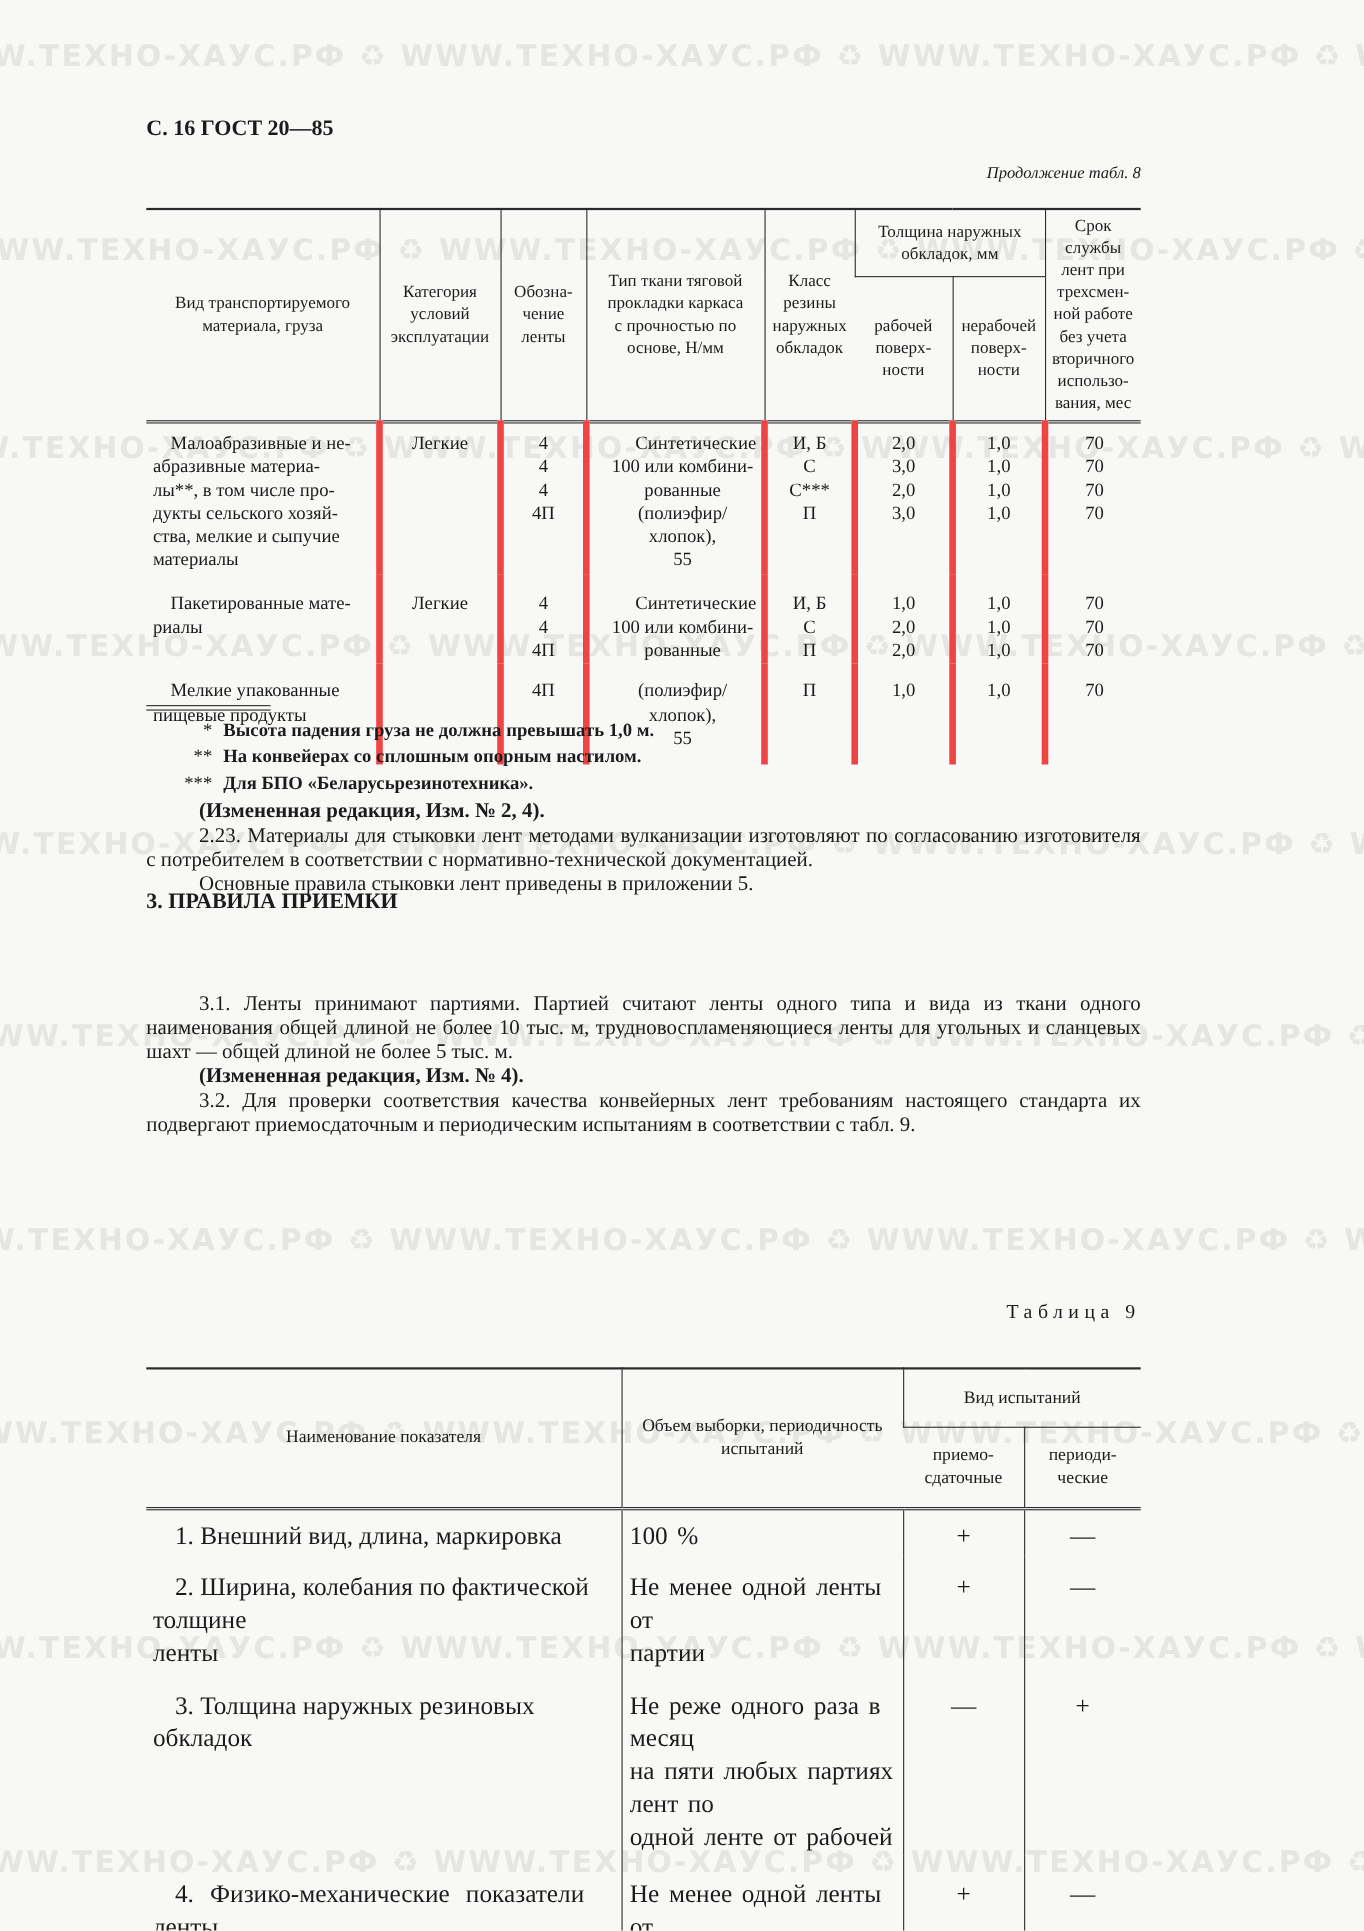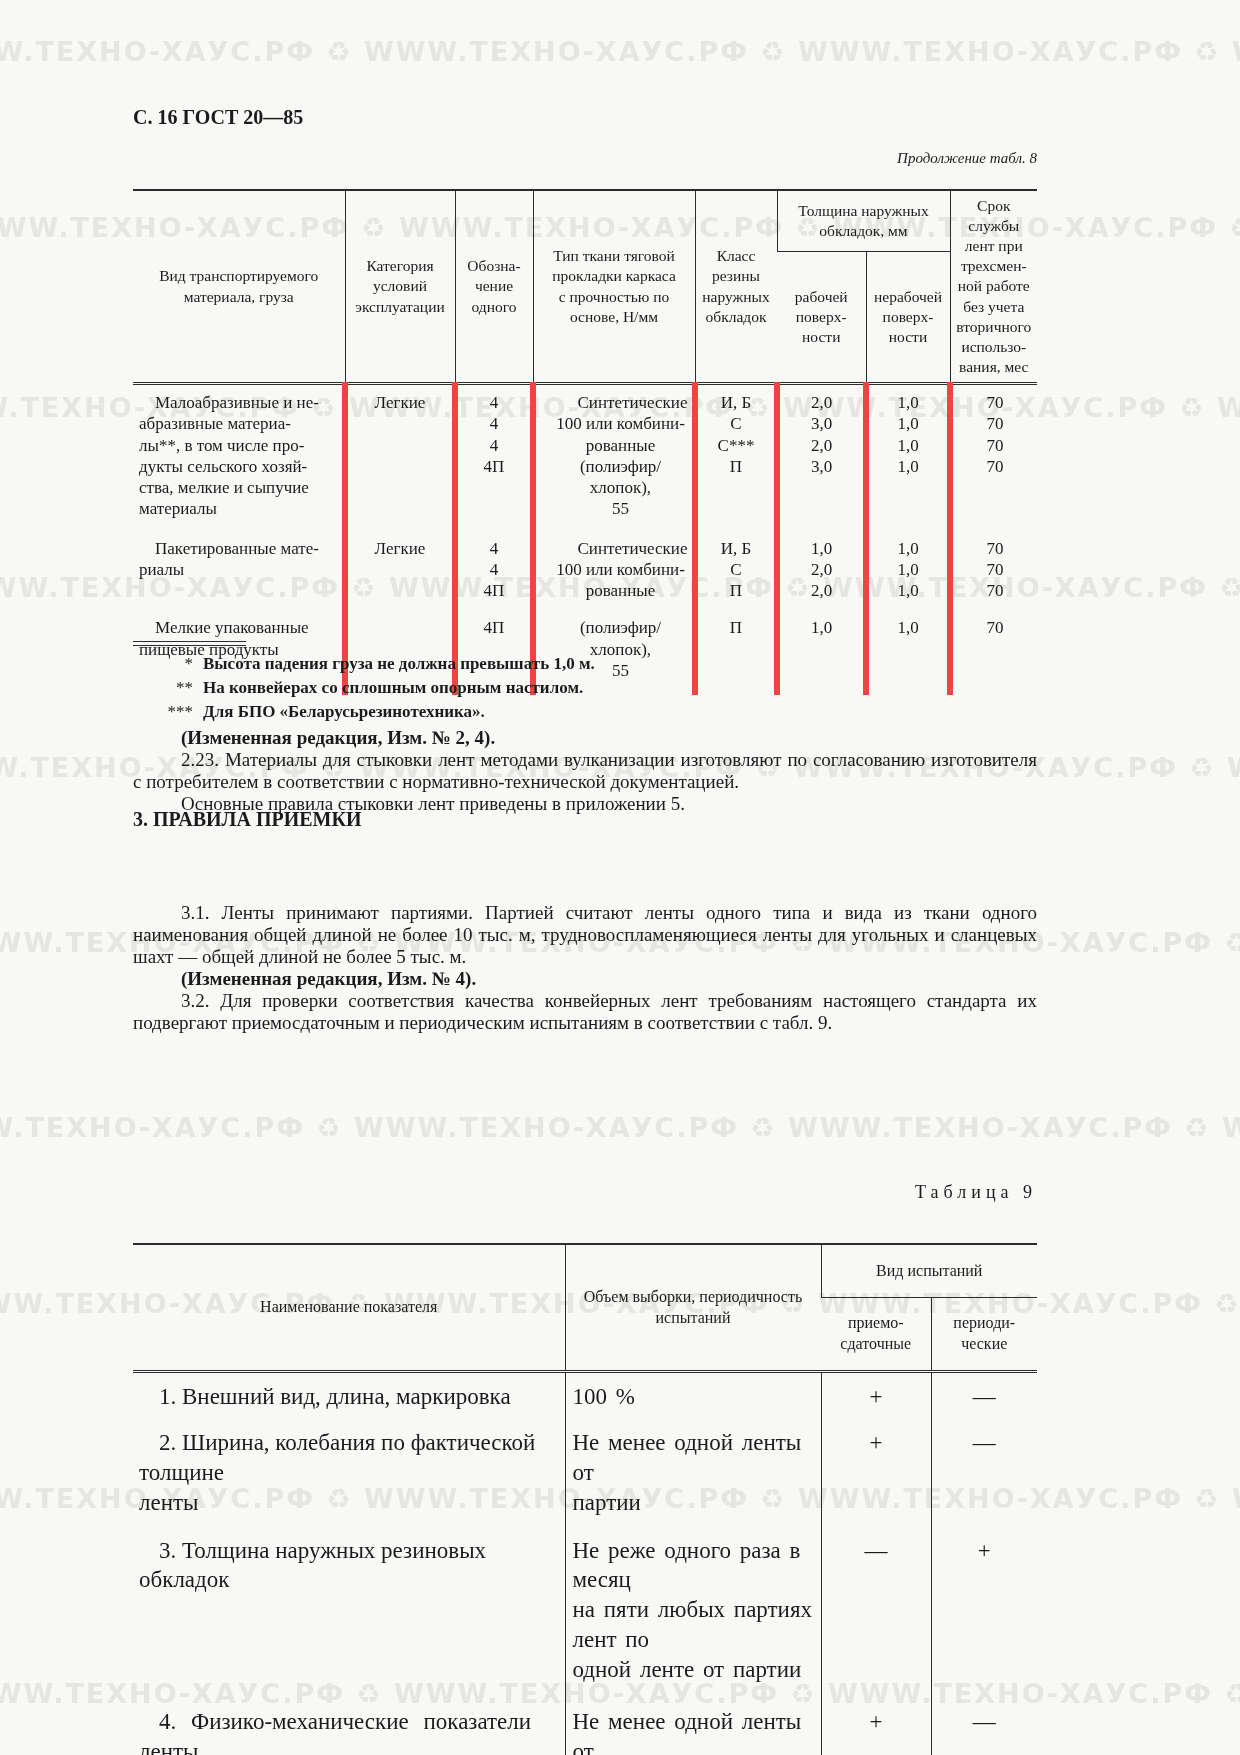--- a/index.html
+++ b/index.html
@@ -111,21 +111,21 @@
     </colgroup>
     <thead>
       <tr>
         <th rowspan="2" class="pre">Вид транспортируемого
 материала, груза</th>
         <th rowspan="2" class="pre">Категория
 условий
 эксплуатации</th>
         <th rowspan="2" class="pre">Обозна-
 чение
-одного</th>
+ленты</th>
         <th rowspan="2" class="pre">Тип ткани тяговой
 прокладки каркаса
 с прочностью по
 основе, Н/мм</th>
         <th rowspan="2" class="pre">Класс
 резины
 наружных
 обкладок</th>
         <th colspan="2" class="group pre">Толщина наружных
 обкладок, мм</th>
@@ -286,21 +286,21 @@
 ленты</td>
         <td class="scope pre">Не менее одной ленты от
 партии</td>
         <td>+</td>
         <td>—</td>
       </tr>
       <tr class="q3">
         <td class="ind pre">3. Толщина наружных резиновых обкладок</td>
         <td class="scope pre">Не реже одного раза в месяц
 на пяти любых партиях лент по
-одной ленте от партии</td>
+одной ленте от рабочей</td>
         <td>—</td>
         <td>+</td>
       </tr>
       <tr class="q4">
         <td class="ind pre sp">4. Физико-механические показатели ленты
 (табл. 7, пп. 1.2а, б, в, г, д)</td>
         <td class="scope pre">Не менее одной ленты от
 партии</td>
         <td>+</td>
         <td>—</td>

